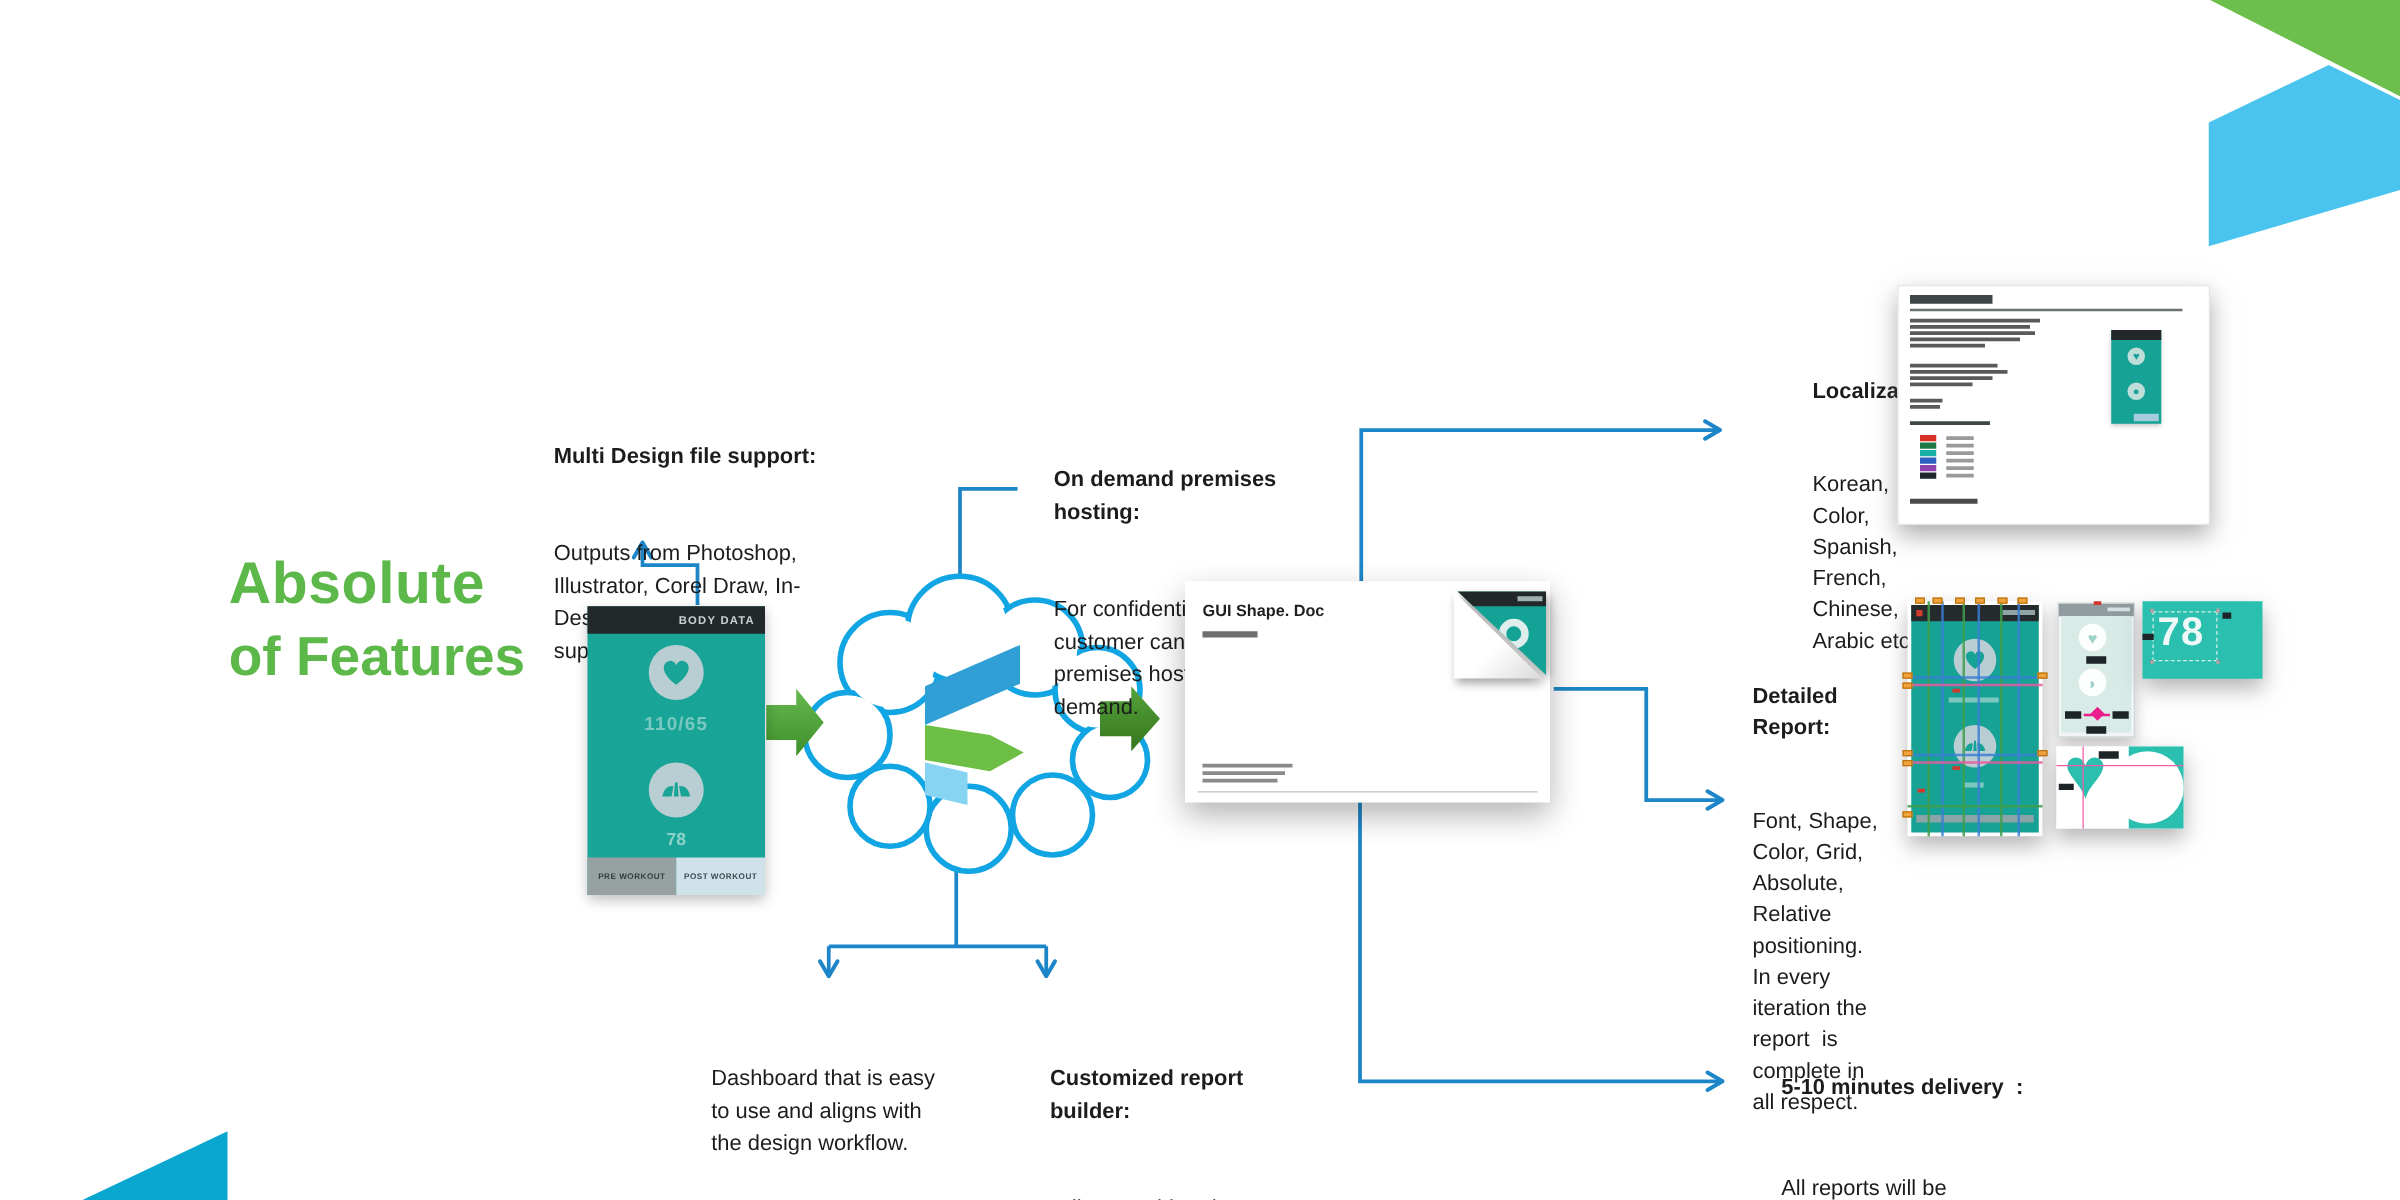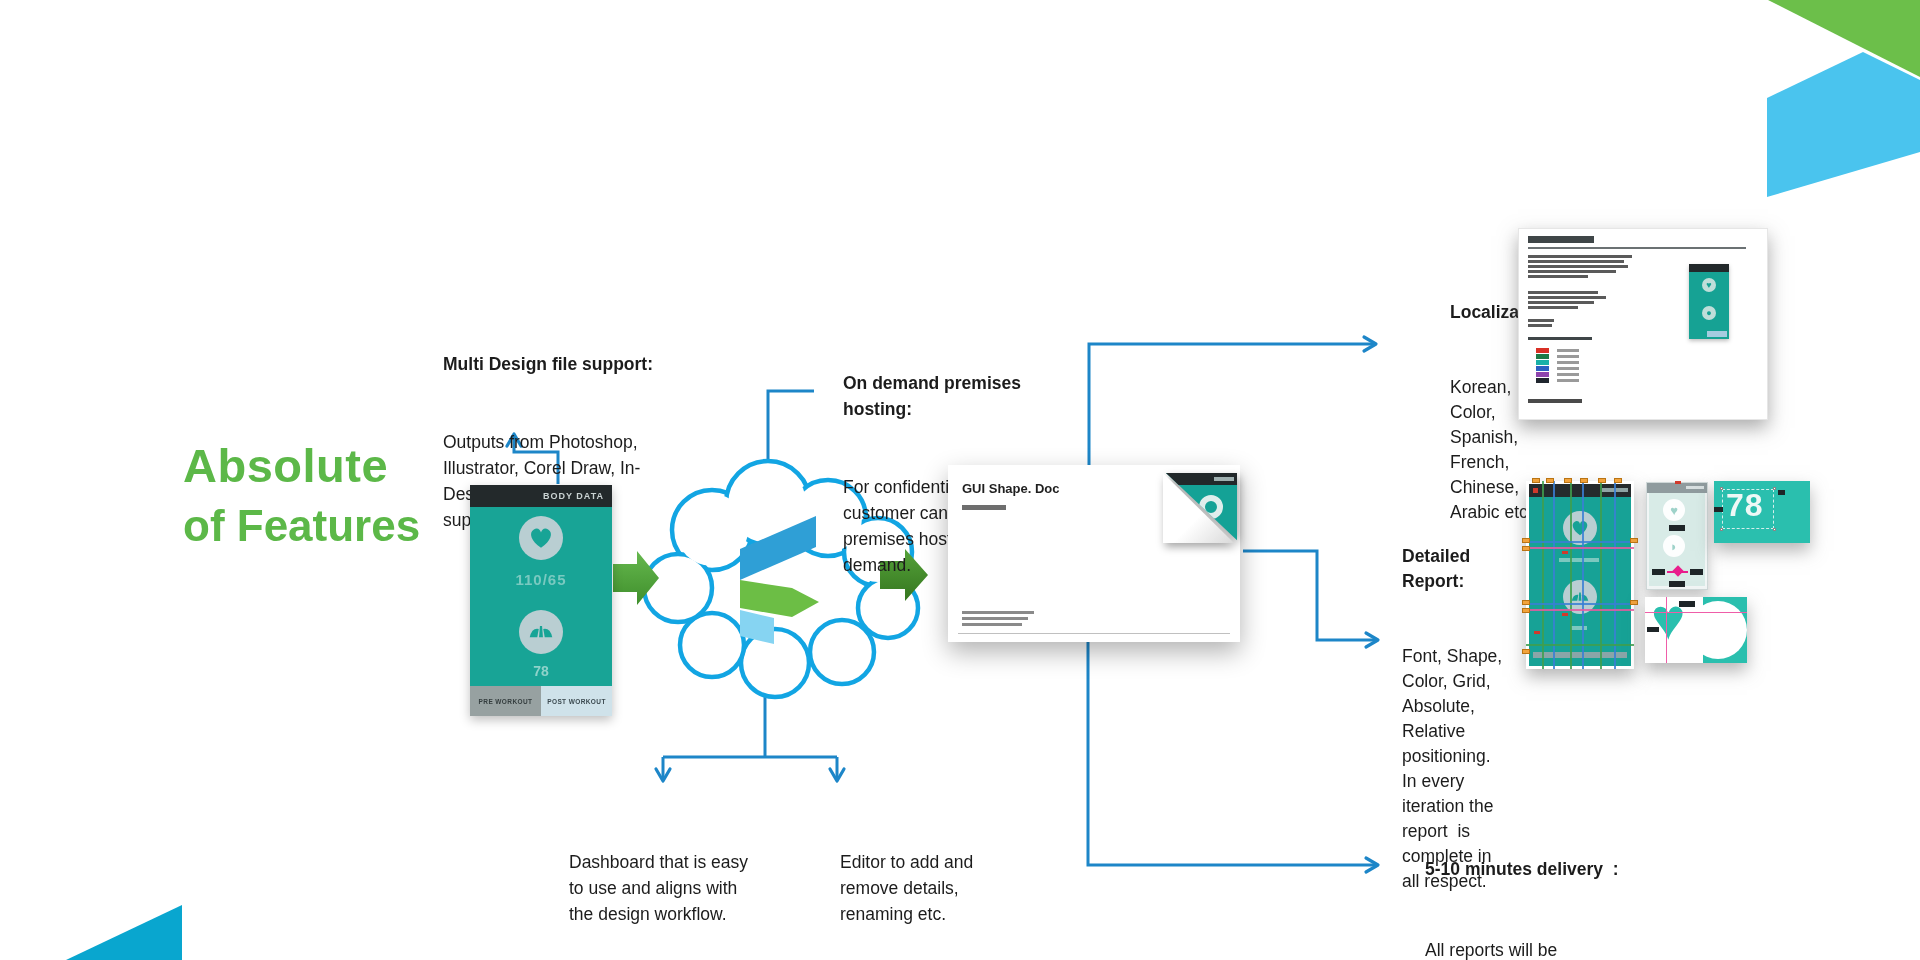--- a/index.html
+++ b/index.html
@@ -233,20 +233,22 @@
 customer can order on
 premises hosting on-
 demand.</div>
   </div>
   <div id="f-dash" class="feature">
     <div class="b">Dashboard that is easy
 to use and aligns with
 the design workflow.</div>
   </div>
   <div id="f-build" class="feature">
+    <div class="t">Customized report
+builder:</div>
     <div class="b">Editor to add and
 remove details,
 renaming etc.</div>
   </div>
   <div id="f-loc" class="feature">
     <div class="t">Localization:</div>
     <div class="b">Korean,
 Color,
 Spanish,
 French,

